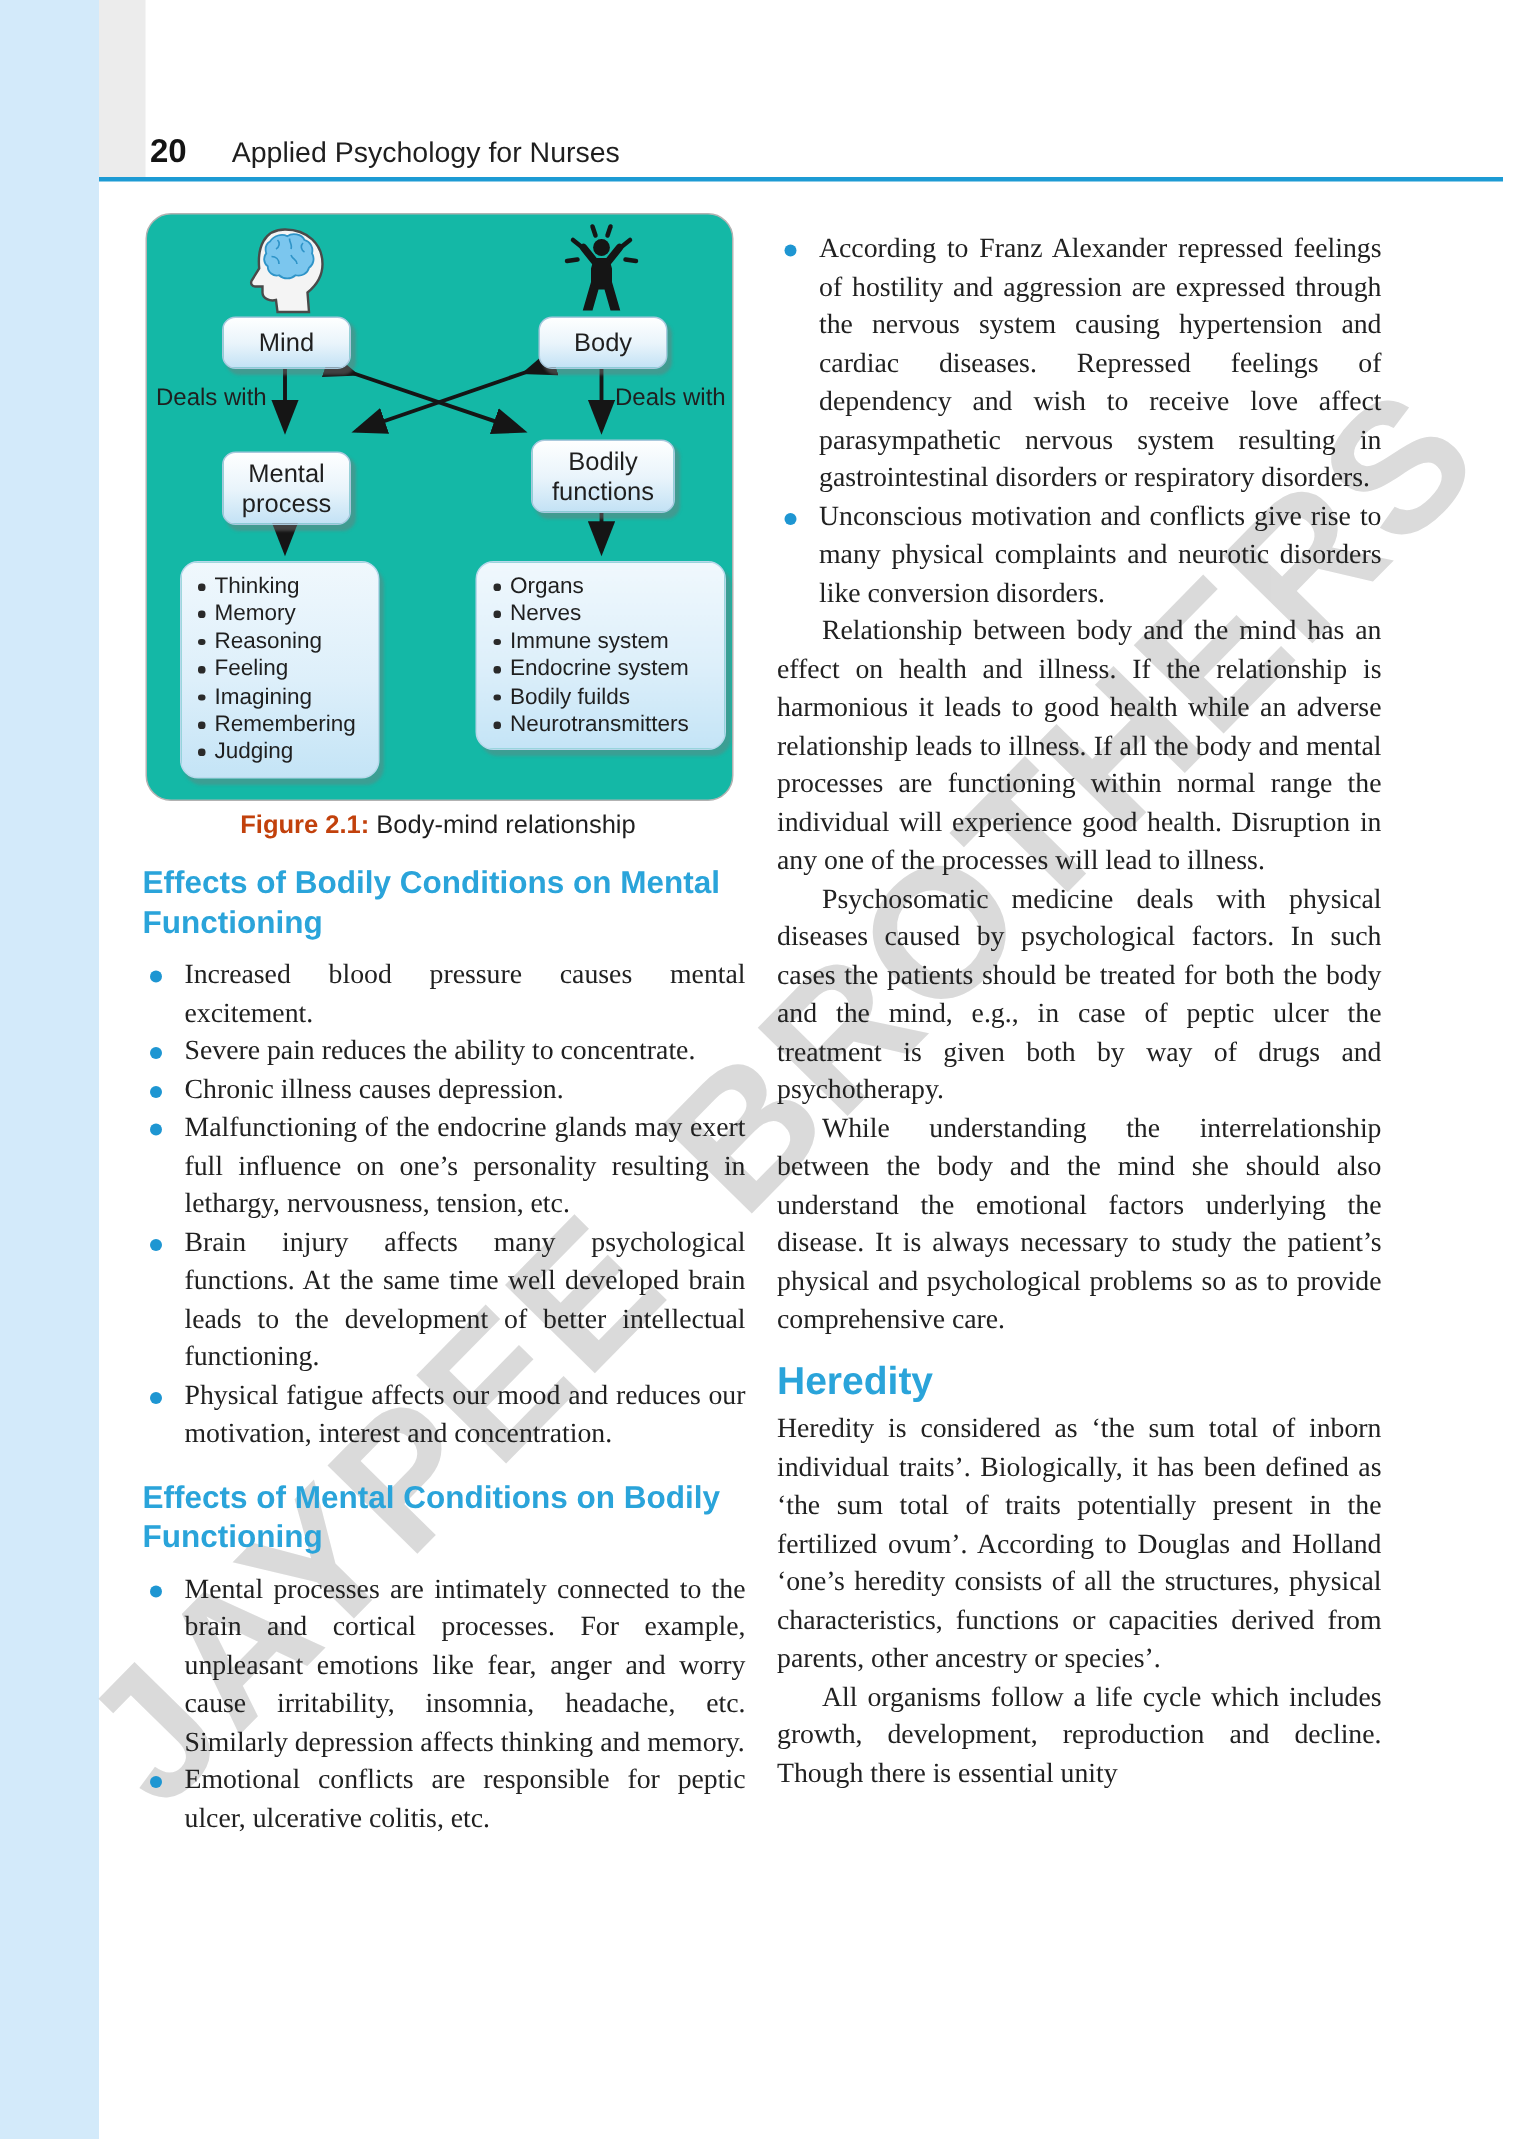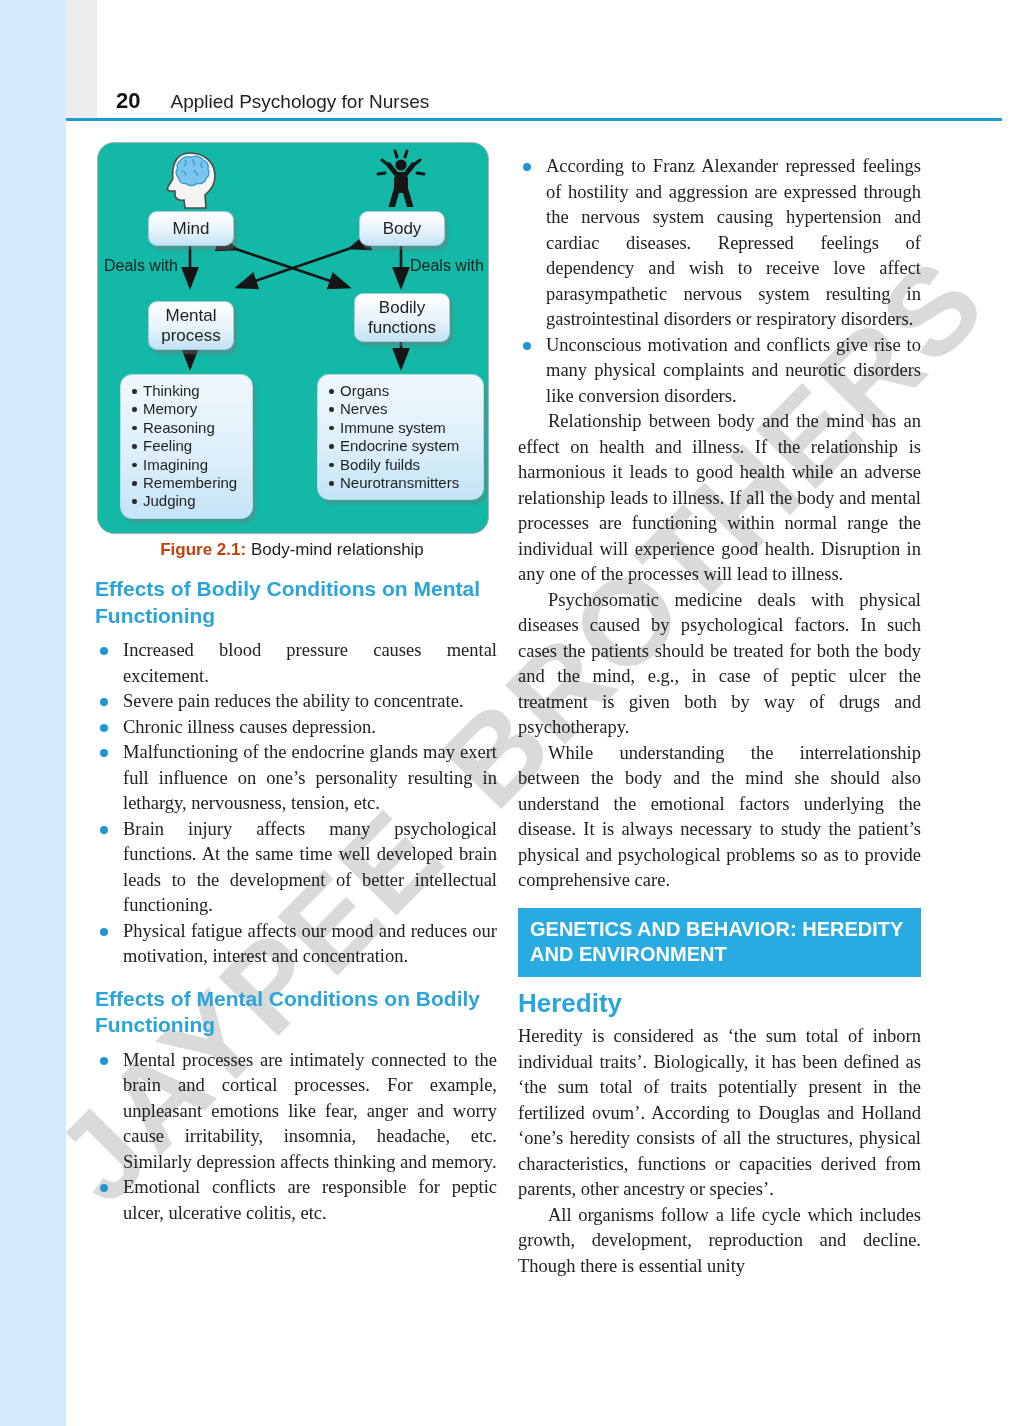--- a/index.html
+++ b/index.html
@@ -2,21 +2,21 @@
 <html><head>
 <meta charset="utf-8">
 <style>
   html,body{margin:0;padding:0;}
   body{
     width:1013px;height:1426px;position:relative;background:#ffffff;
     font-family:"Liberation Sans", sans-serif;overflow:hidden;
   }
   .side-strip{position:absolute;left:0;top:0;width:66px;height:1426px;background:#d3eafa;}
   .gray-band{position:absolute;left:66px;top:0;width:31px;height:119px;background:#ececec;}
-  .header{position:absolute;left:116px;top:88px;display:flex;align-items:baseline;gap:30px;z-index:2;}
+  .header{position:absolute;left:100px;top:88px;display:flex;align-items:baseline;gap:30px;z-index:2;}
   .page-num{font-weight:bold;font-size:22px;color:#141414;}
   .page-title{font-size:19px;color:#1f1f1f;}
   .header-rule{position:absolute;left:66px;top:118px;width:936px;height:3px;background:#1d9bd4;z-index:2;}
 
   .watermark{
     position:absolute;left:520px;top:730px;z-index:0;white-space:nowrap;
     transform:translate(-50%,-50%) rotate(-45.5deg);
     font-size:122px;font-weight:bold;letter-spacing:3px;word-spacing:28px;
     color:#bdbdbd;opacity:0.55;
   }
@@ -190,18 +190,17 @@
 
 <div class="col col-right">
   <ul class="blist">
     <li>According to Franz Alexander repressed feelings of hostility and aggression are expressed through the nervous system causing hypertension and cardiac diseases. Repressed feelings of dependency and wish to receive love affect parasympathetic nervous system resulting in gastrointestinal disorders or respiratory disorders.</li>
     <li>Unconscious motivation and conflicts give rise to many physical complaints and neurotic disorders like conversion disorders.</li>
   </ul>
   <p class="para">Relationship between body and the mind has an effect on health and illness. If the relationship is harmonious it leads to good health while an adverse relationship leads to illness. If all the body and mental processes are functioning within normal range the individual will experience good health. Disruption in any one of the processes will lead to illness.</p>
   <p class="para">Psychosomatic medicine deals with physical diseases caused by psychological factors. In such cases the patients should be treated for both the body and the mind, e.g., in case of peptic ulcer the treatment is given both by way of drugs and psychotherapy.</p>
   <p class="para">While understanding the interrelationship between the body and the mind she should also understand the emotional factors underlying the disease. It is always necessary to study the patient’s physical and psychological problems so as to provide comprehensive care.</p>
 
-  <div class="banner">GENETICS AND BEHAVIOR: HEREDITY AND ENVIRONMENT</div>
 
   <h2 class="heredity-h">Heredity</h2>
   <p class="para noindent">Heredity is considered as ‘the sum total of inborn individual traits’. Biologically, it has been defined as ‘the sum total of traits potentially present in the fertilized ovum’. According to Douglas and Holland ‘one’s heredity consists of all the structures, physical characteristics, functions or capacities derived from parents, other ancestry or species’.</p>
   <p class="para">All organisms follow a life cycle which includes growth, development, reproduction and decline. Though there is essential unity</p>
 </div>
 
 </body></html>

